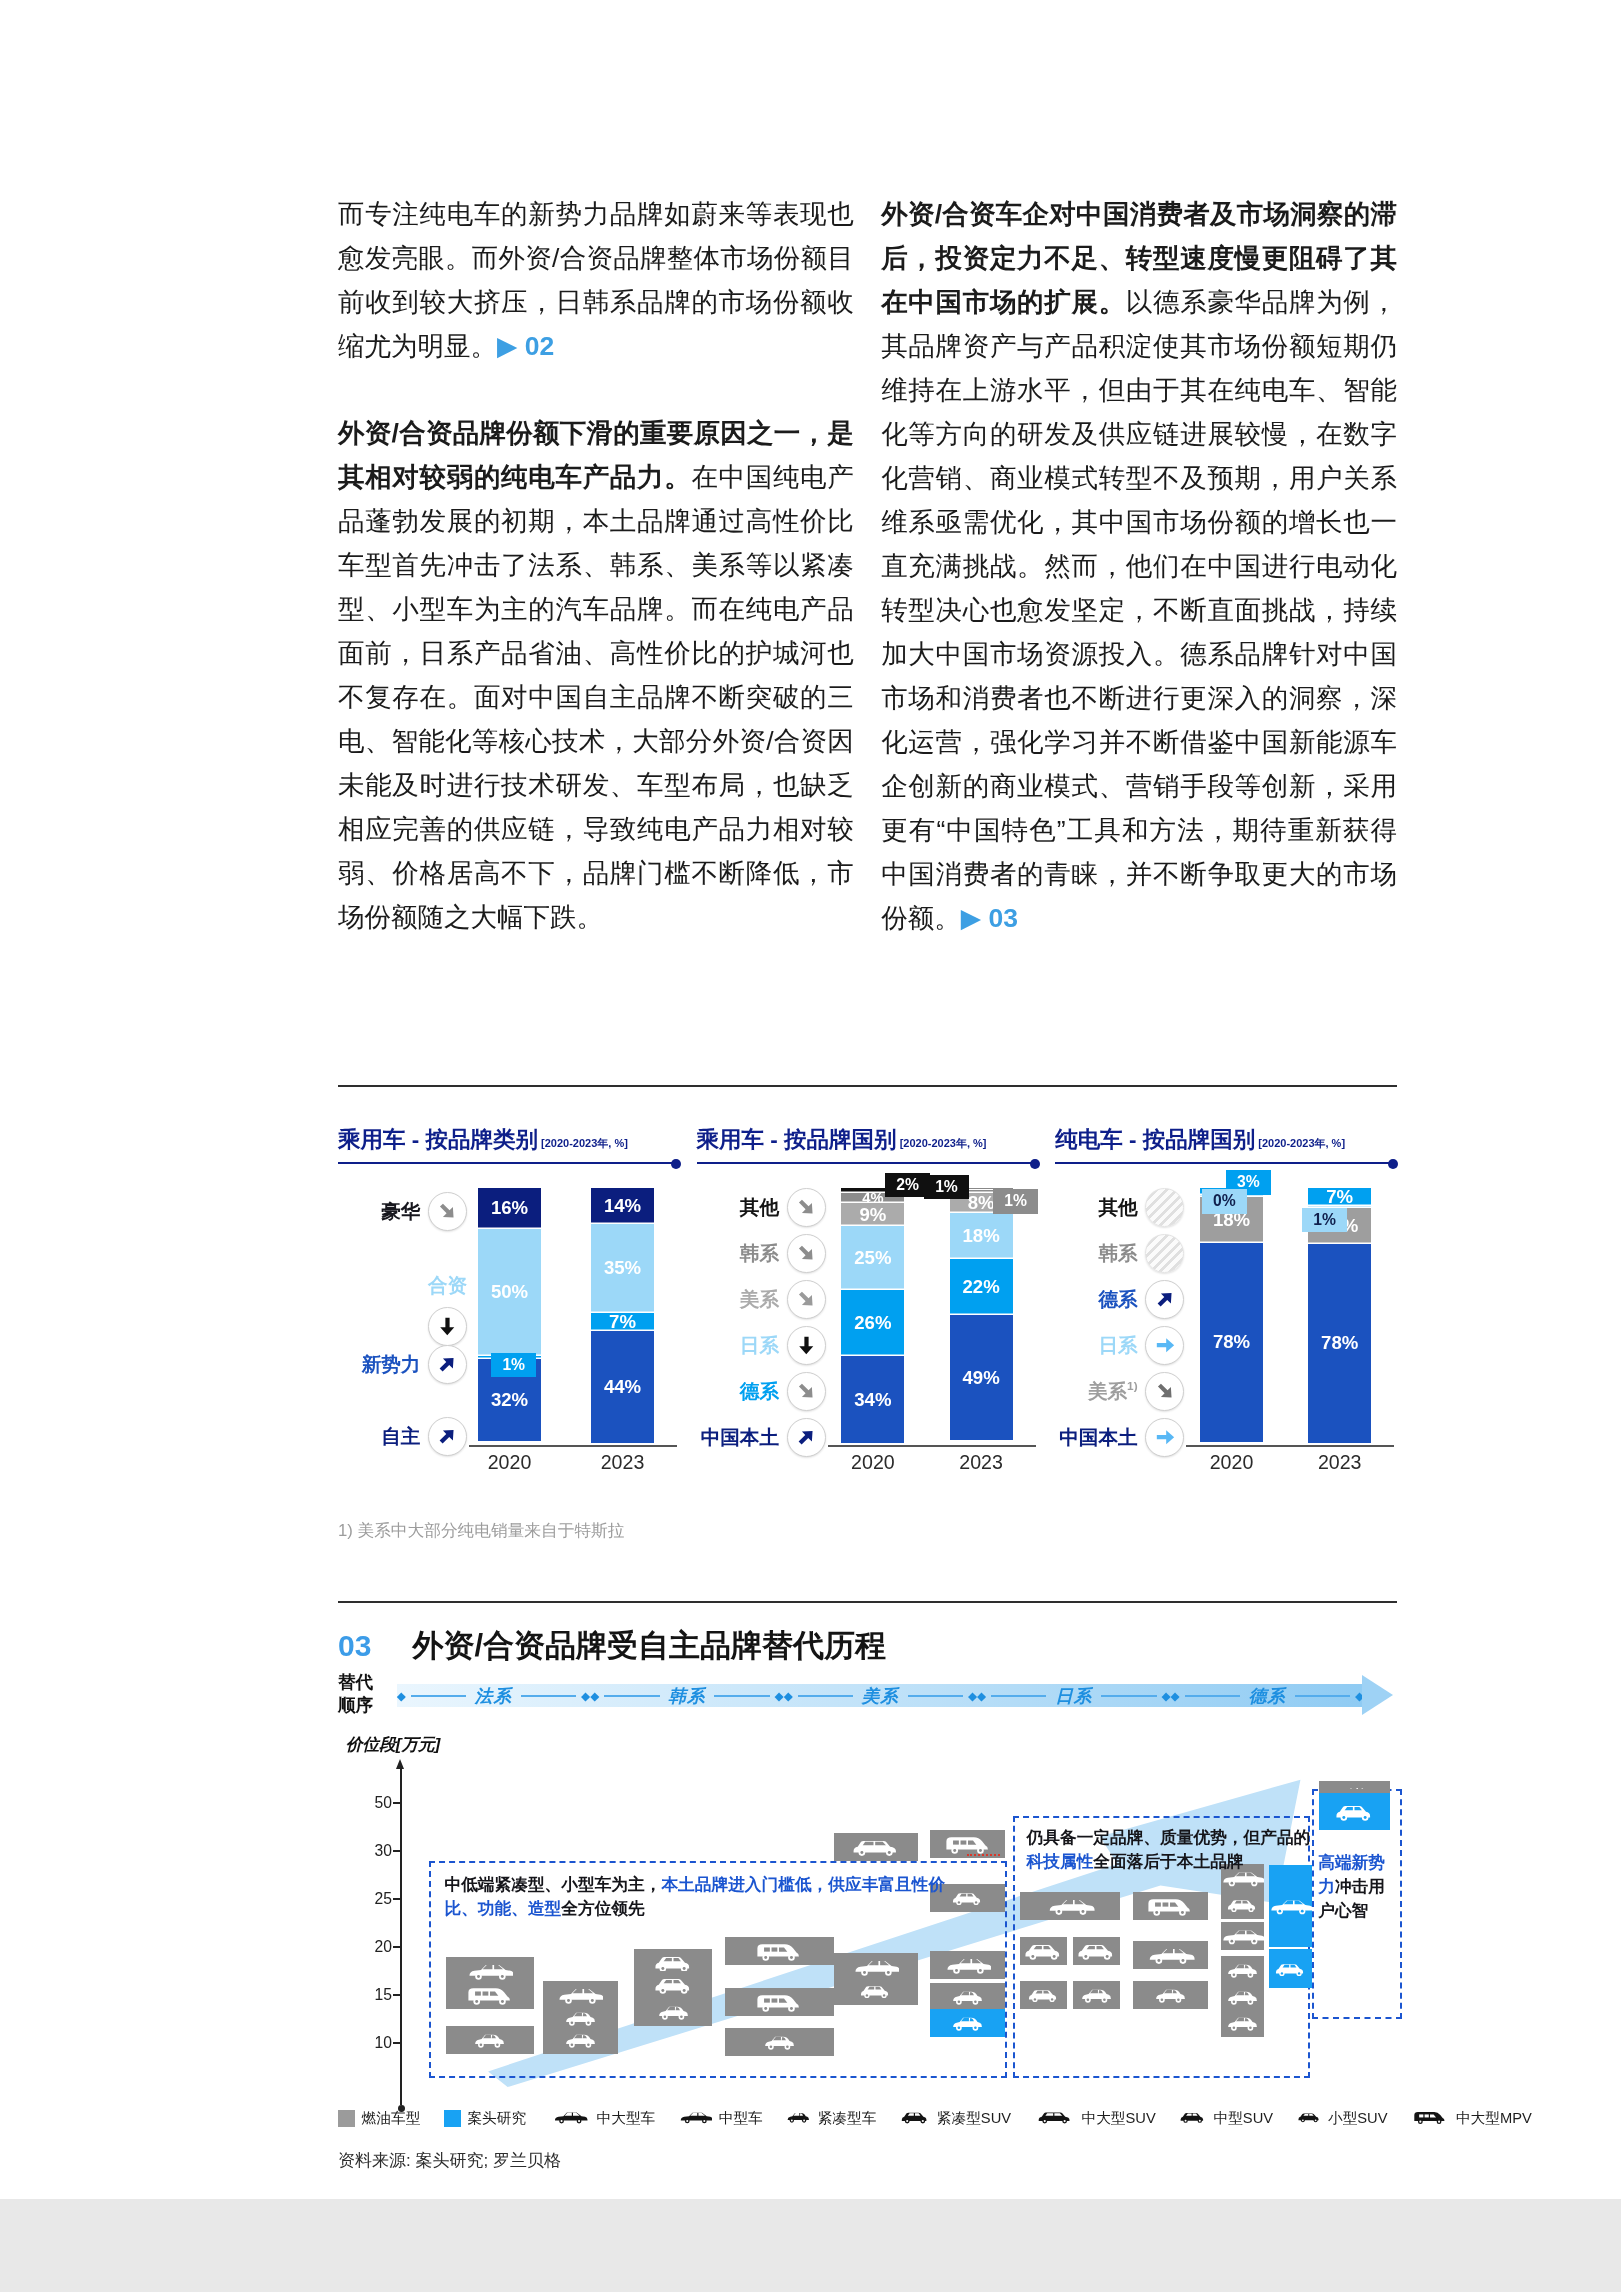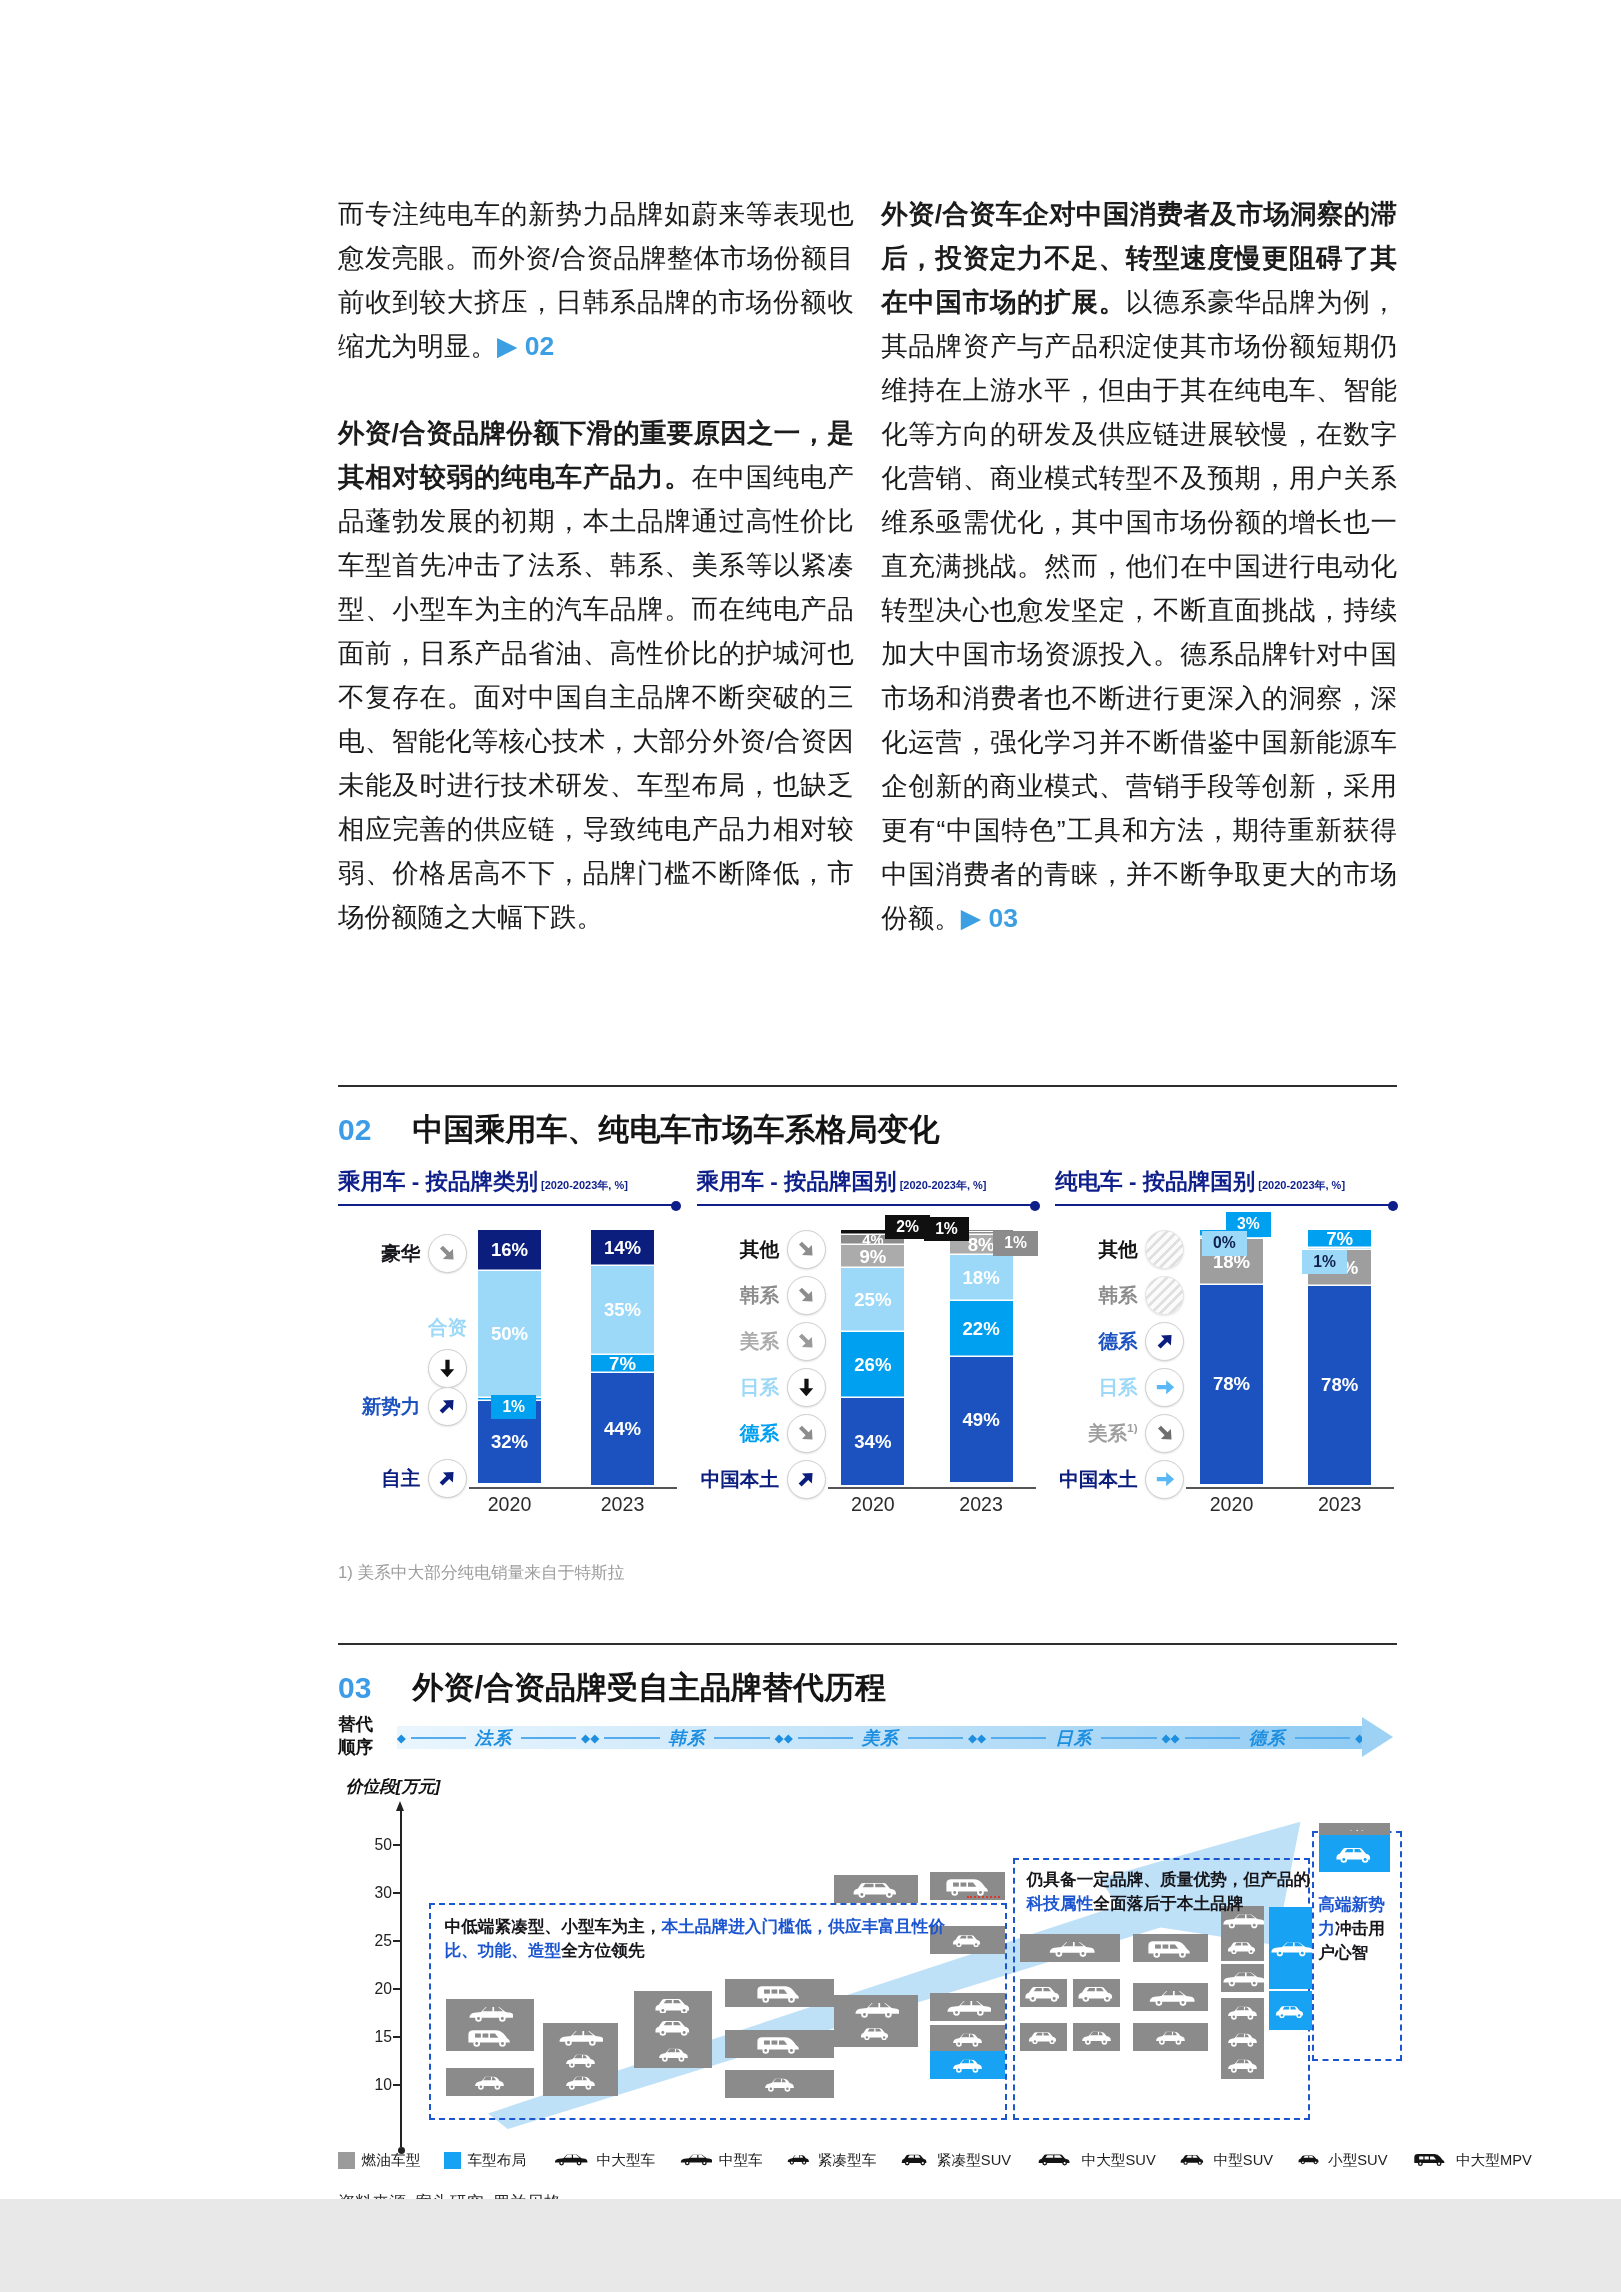--- a/index.html
+++ b/index.html
@@ -81,24 +81,20 @@
       <div class="col" id="col-left">
           <p><span>而专注纯电车的新势力品牌如蔚来等表现也愈发亮眼。而外资/合资品牌整体市场份额目前收到较大挤压，日韩系品牌的市场份额收缩尤为明显。</span><span class="ref">▶ 02</span></p>
           <p><span class="b ">外资/合资品牌份额下滑的重要原因之一，是其相对较弱的纯电车产品力。</span><span>在中国纯电产品蓬勃发展的初期，本土品牌通过高性价比车型首先冲击了法系、韩系、美系等以紧凑型、小型车为主的汽车品牌。而在纯电产品面前，日系产品省油、高性价比的护城河也不复存在。面对中国自主品牌不断突破的三电、智能化等核心技术，大部分外资/合资因未能及时进行技术研发、车型布局，也缺乏相应完善的供应链，导致纯电产品力相对较弱、价格居高不下，品牌门槛不断降低，市场份额随之大幅下跌。</span></p>
         </div>
       <div class="col" id="col-right">
           <p><span class="b ">外资/合资车企对中国消费者及市场洞察的滞后，投资定力不足、转型速度慢更阻碍了其在中国市场的扩展。</span><span>以德系豪华品牌为例，其品牌资产与产品积淀使其市场份额短期仍维持在上游水平，但由于其在纯电车、智能化等方向的研发及供应链进展较慢，在数字化营销、商业模式转型不及预期，用户关系维系亟需优化，其中国市场份额的增长也一直充满挑战。然而，他们在中国进行电动化转型决心也愈发坚定，不断直面挑战，持续加大中国市场资源投入。德系品牌针对中国市场和消费者也不断进行更深入的洞察，深化运营，强化学习并不断借鉴中国新能源车企创新的商业模式、营销手段等创新，采用更有“中国特色”工具和方法，期待重新获得中国消费者的青睐，并不断争取更大的市场份额。</span><span class="ref">▶ 03</span></p>
         </div>
     </div>
 
     <section class="sec" id="sec02">
-      <div class="sechead">
-        <span class="secnum">02</span>
-        <h2 class="sectitle">中国乘用车、纯电车市场车系格局变化</h2>
-      </div>
       <div id="panels02">
           <div class="panel">
             <div class="ptitle"><span class="pt-main">乘用车 - 按品牌类别</span><span class="pt-sub"> [2020-2023年, %]</span></div>
             <div class="pbody">
               <div class="plegend">
                 <div class="legitem" style="top: 17.6px;">
                   <span class="leglabel" style="color: rgb(23, 23, 30);">豪华</span>
                   <span class="legcirc">
                     <svg width="22.5" height="22.5" viewBox="0 0 24 24">
                       <g transform="rotate(45 12 12)">
@@ -855,21 +851,21 @@
             </svg>
           </div>
         </div>
       <div id="legend03">
           <div class="l3item">
             <span class="l3sw" style="background: rgb(155, 155, 155);"></span>
             <span>燃油车型</span>
           </div>
           <div class="l3item">
             <span class="l3sw" style="background: rgb(24, 162, 243);"></span>
-            <span>车型布局</span>
+            <span>案头研究</span>
           </div>
           <div class="l3item">
             <span><svg width="40" height="15.7" viewBox="0 0 56 26">
                 <path d="M3 19 q0 -5 6 -6 l8 -1 6 -6 h16 l8 6 6 1 q4 1 4 5 v1 H3 z" fill="#141414"></path>
                 <path d="M19 11 l5 -5 h7 v5 z" fill="#ffffff"></path>
                 <path d="M33 6 h5 l6 5 h-11 z" fill="#ffffff"></path>
                 <circle cx="14" cy="20" r="4" fill="#141414"></circle>
                 <circle cx="14" cy="20" r="1.8" fill="#ffffff"></circle>
                 <circle cx="43" cy="20" r="4" fill="#141414"></circle>
                 <circle cx="43" cy="20" r="1.8" fill="#ffffff"></circle>

